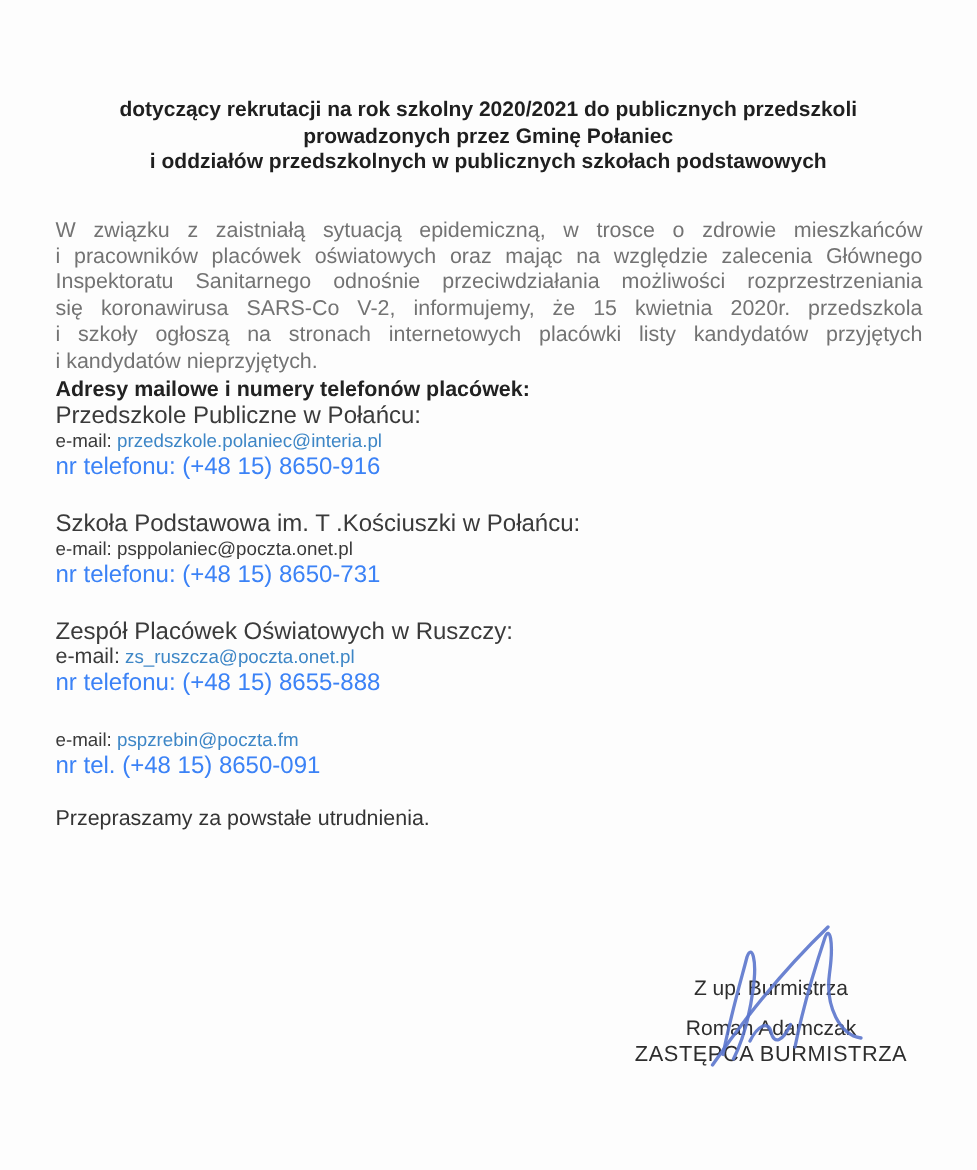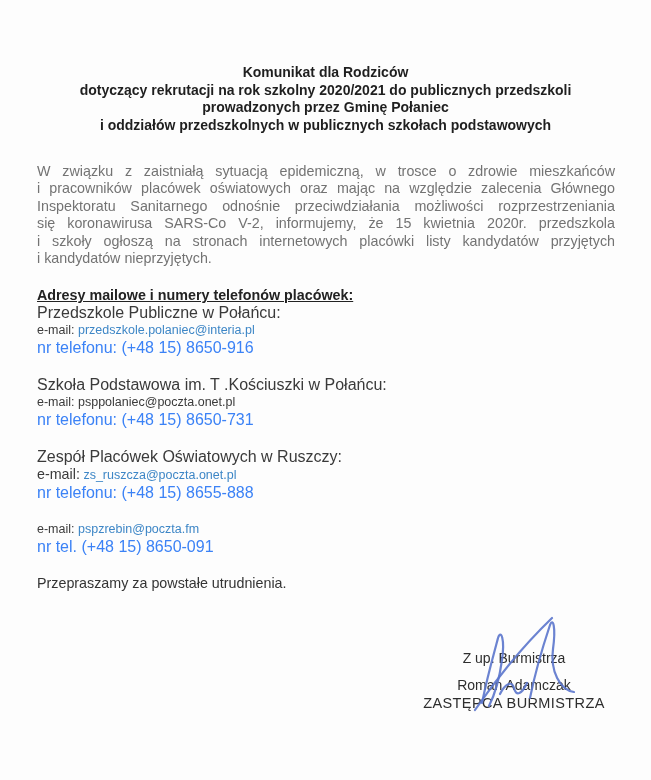--- a/index.html
+++ b/index.html
@@ -30,26 +30,25 @@
   .intro {
     margin-top: 29px;
     font-size: 14.3px;
     line-height: 17.4px;
     color: #737373;
   }
   .intro .jline { text-align: justify; text-align-last: justify; }
   .intro .jline.last { text-align-last: left; }
 
   .contacts-heading {
-    margin-top: 20px;
+    margin-top: 2px;
     font-weight: bold;
     font-size: 14.3px;
     line-height: 17px;
     color: #222;
-    text-decoration: underline;
   }
 
   .contact-block { margin-top: 20px; }
   .contact-block.first { margin-top: 0; }
   .contact-name { font-size: 16px; line-height: 17.5px; color: #3a3a3a; }
   .email-line { font-size: 12.5px; line-height: 17px; color: #3a3a3a; }
   .email-line.big-label .email-label { font-size: 14.3px; }
   .email-link { color: #3d86c6; cursor: pointer; }
   .email-plain { color: #3a3a3a; }
   .phone-line { font-size: 16px; line-height: 17.5px; color: #3b82f6; }
@@ -79,21 +78,20 @@
     stroke-linecap: round;
     opacity: 0.9;
   }
 </style>
 </head>
 <body>
 
 <div class="doc">
 
   <div class="title-block">
-    <div>Komunikat dla Rodziców</div>
     <div>dotyczący rekrutacji na rok szkolny 2020/2021 do publicznych przedszkoli</div>
     <div>prowadzonych przez Gminę Połaniec</div>
     <div>i oddziałów przedszkolnych w publicznych szkołach podstawowych</div>
   </div>
 
   <div class="content">
     <div class="intro">
       <div class="jline">W związku z zaistniałą sytuacją epidemiczną, w trosce o zdrowie mieszkańców</div>
       <div class="jline">i pracowników placówek oświatowych oraz mając na względzie zalecenia Głównego</div>
       <div class="jline">Inspektoratu Sanitarnego odnośnie przeciwdziałania możliwości rozprzestrzeniania</div>

